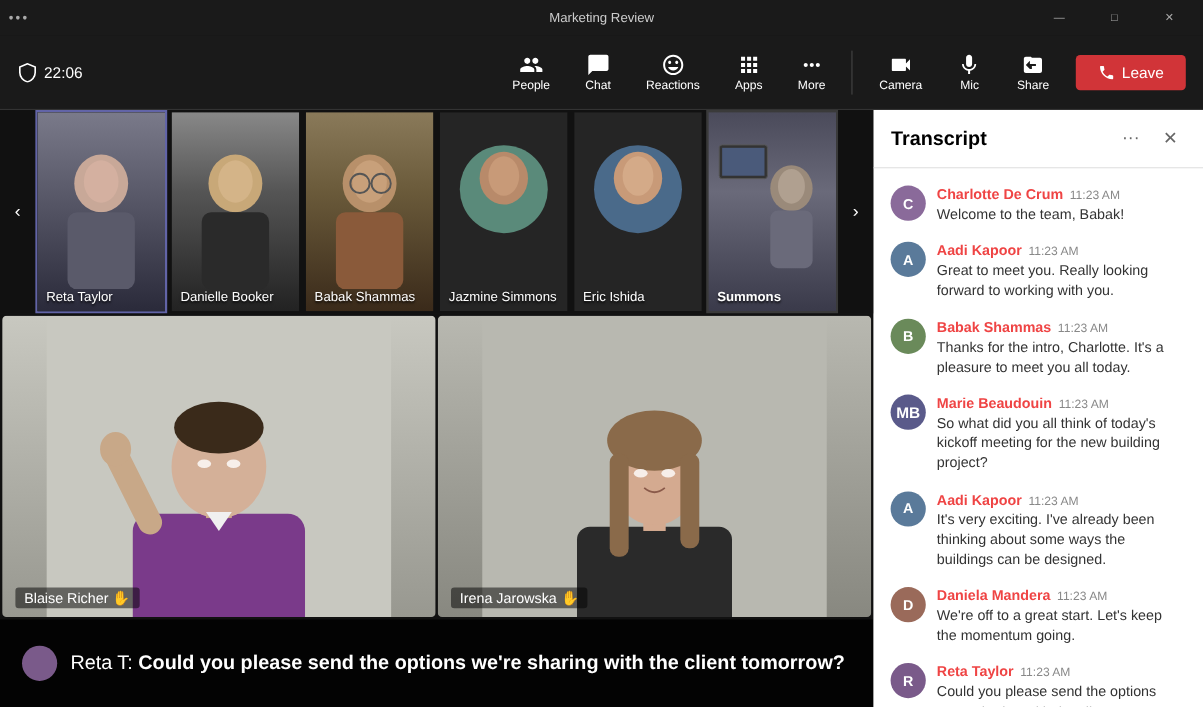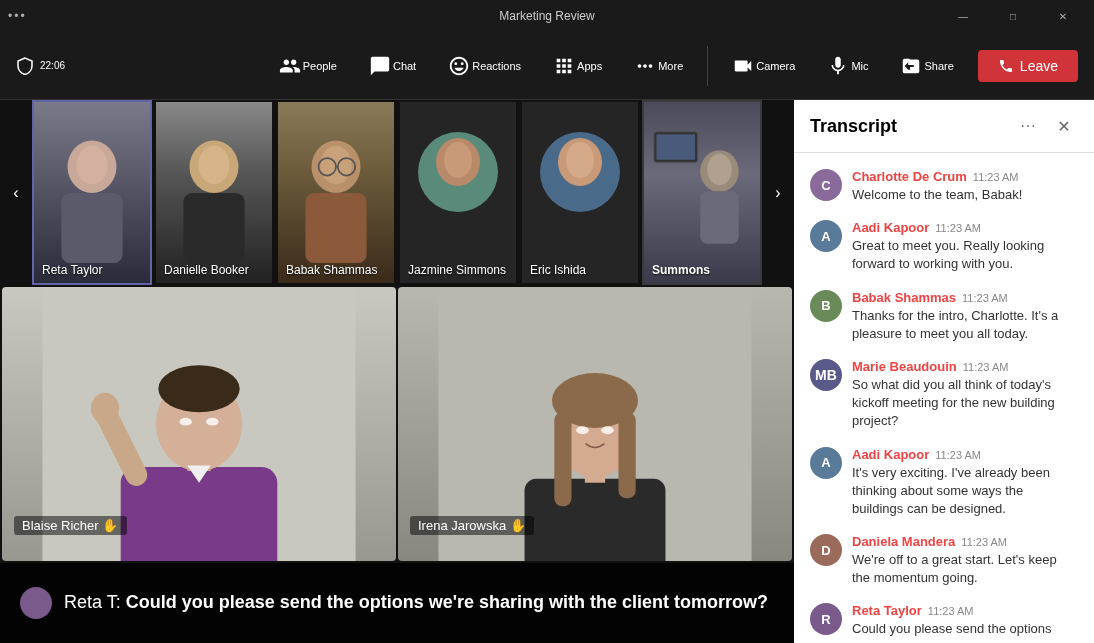--- a/index.html
+++ b/index.html
@@ -58,33 +58,33 @@
       display: flex;
       align-items: center;
       padding: 0 16px;
       flex-shrink: 0;
       border-bottom: 1px solid #333;
     }
     #meeting-time {
       display: flex;
       align-items: center;
       gap: 6px;
-      font-size: 10px;
+      font-size: 14px;
       color: #fff;
       margin-right: auto;
     }
     #toolbar-actions {
       display: flex;
       align-items: center;
       gap: 8px;
       margin-right: 12px;
     }
     .toolbar-btn {
       display: flex;
-      flex-direction: row;
+      flex-direction: column;
       align-items: center;
       justify-content: flex-end;
       gap: 2px;
       cursor: pointer;
       padding: 6px 12px;
       border-radius: 4px;
       color: #fff;
       font-size: 11px;
     }
     .toolbar-btn svg { width: 22px; height: 22px; fill: #fff; }
@@ -206,21 +206,21 @@
     }
     .main-video-tile {
       flex: 1;
       position: relative;
       background: #252525;
       overflow: hidden;
       border-radius: 4px;
     }
     .video-name-tag {
       position: absolute;
-      bottom: 26px;
+      bottom: 8px;
       left: 12px;
       font-size: 13px;
       color: #fff;
       background: rgba(0,0,0,0.5);
       padding: 2px 8px;
       border-radius: 3px;
       display: flex;
       align-items: center;
       gap: 4px;
     }

